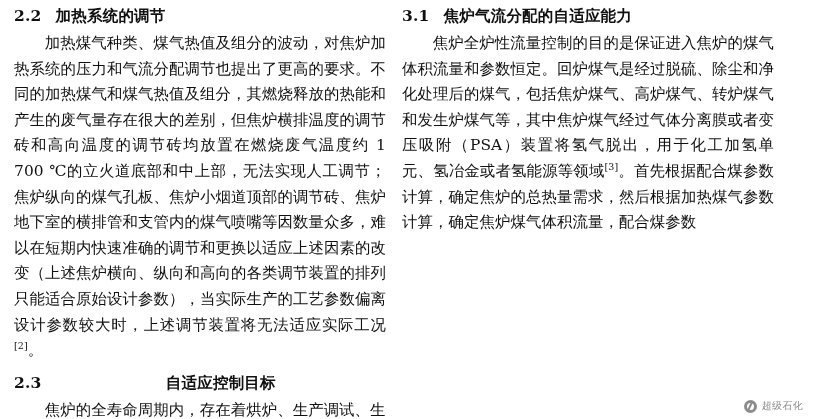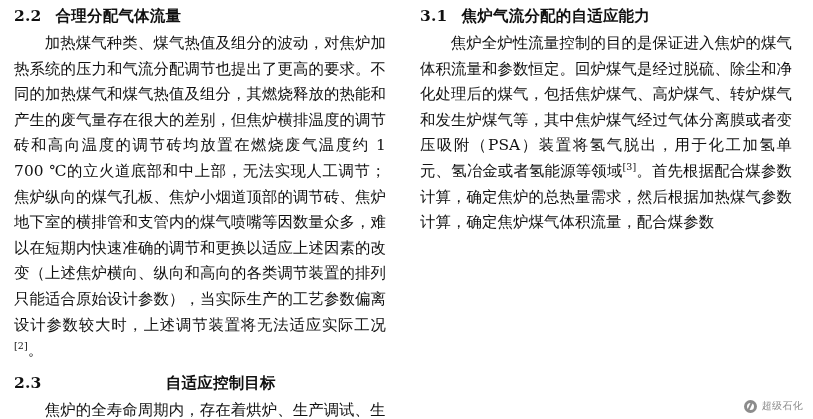--- a/index.html
+++ b/index.html
@@ -16,21 +16,21 @@
   }
   .page {
     position: relative;
     width: 813px;
     height: 419px;
     box-sizing: border-box;
     padding: 6px 14px 0 14px;
   }
   .columns {
     display: flex;
-    gap: 34px;
+    gap: 16px;
     height: 100%;
   }
   .col {
     width: 372px;
     flex: 0 0 372px;
   }
   .sec-head {
     display: flex;
     align-items: baseline;
     font-weight: bold;
@@ -111,21 +111,21 @@
 </style>
 </head>
 <body>
 
 <div class="page">
   <div class="columns">
 
     <div class="col">
       <div class="sec-head">
         <span class="sec-num">2.2</span>
-        <span class="sec-title">合理分配气体流量</span>
+        <span class="sec-title">加热系统的调节</span>
       </div>
       <p class="body">加热煤气种类、煤气热值及组分的波动，对焦炉加热系统的压力和气流分配调节也提出了更高的要求。不同的加热煤气和煤气热值及组分，其燃烧释放的热能和产生的废气量存在很大的差别，但焦炉横排温度的调节砖和高向温度的调节砖均放置在燃烧废气温度约 1 700 ℃的立火道底部和中上部，无法实现人工调节；焦炉纵向的煤气孔板、焦炉小烟道顶部的调节砖、焦炉地下室的横排管和支管内的煤气喷嘴等因数量众多，难以在短期内快速准确的调节和更换以适应上述因素的改变（上述焦炉横向、纵向和高向的各类调节装置的排列只能适合原始设计参数），当实际生产的工艺参数偏离设计参数较大时，上述调节装置将无法适应实际工况<sup>[2]</sup>。</p>
 
       <div class="sec-head second">
         <span class="sec-num">2.3</span>
         <span class="sec-title">自适应控制目标</span>
       </div>
       <p class="body">焦炉的全寿命周期内，存在着烘炉、生产调试、生</p>
     </div>
 

